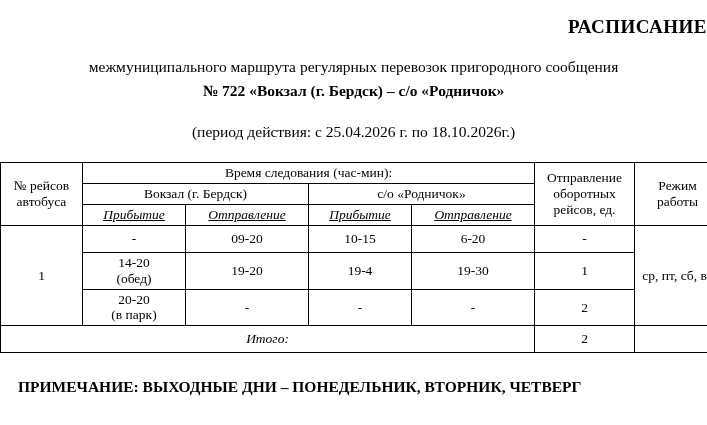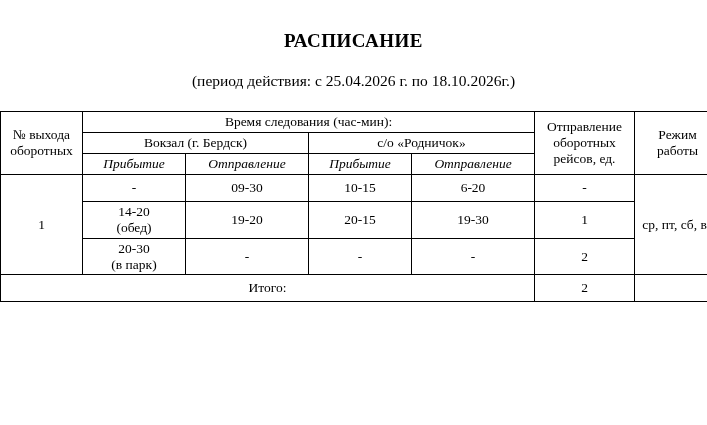--- a/index.html
+++ b/index.html
@@ -14,25 +14,25 @@
     font-family: "Liberation Serif", serif;
     color: #000000;
   }
   .page {
     position: relative;
     width: 707px;
     height: 425px;
     box-sizing: border-box;
   }
   .doc-title {
-    text-align: center;
+    text-align: right;
     font-weight: bold;
     font-size: 19px;
     letter-spacing: 0.5px;
-    margin-top: 30px;
+    margin-top: 16px;
   }
   .doc-subtitle {
     text-align: center;
     font-size: 15.5px;
     margin-top: 18px;
     line-height: 1.45;
   }
   .doc-subtitle .route-line {
     display: block;
     font-weight: bold;
@@ -66,119 +66,126 @@
     line-height: 1.25;
   }
   th.hdr-time-group { font-size: 13.5px; }
   th.hdr-stop {
     font-weight: bold;
     font-size: 13.5px;
   }
   th.hdr-sub {
     font-style: italic;
     font-size: 13.5px;
+    text-decoration: underline;
   }
   th.hdr-trips {
     width: 100px;
     line-height: 1.25;
   }
   th.hdr-mode {
     width: 86px;
     line-height: 1.25;
   }
   td.cell {
     height: 22px;
   }
   td.bold { font-weight: bold; }
   td.route-num { font-size: 14px; }
   td.total-label {
     font-weight: bold;
     text-align: right;
     padding-right: 8px;
+    font-style: italic;
   }
   .two-line { display: block; }
 
   .note {
     margin: 24px 0 0 18px;
     font-weight: bold;
     font-size: 15.5px;
     line-height: 1.35;
     max-width: 660px;
   }
 </style>
 </head>
 <body>
 
 <div class="page">
 
   <div class="doc-title">РАСПИСАНИЕ</div>
 
+  <div class="doc-subtitle">
+    <span>межмуниципального маршрута регулярных перевозок пригородного сообщения</span>
+    <span class="route-line">№ 722 «Вокзал (г. Бердск) – с/о «Родничок»</span>
+  </div>
 
   <div class="doc-period">(период действия: с 25.04.2026 г. по 18.10.2026г.)</div>
 
   <table class="schedule">
     <colgroup>
       <col style="width:82px">
       <col style="width:103px">
       <col style="width:123px">
       <col style="width:103px">
       <col style="width:123px">
       <col style="width:100px">
       <col style="width:86px">
     </colgroup>
     <thead>
       <tr>
-        <th class="hdr-num" rowspan="3">№ выхода оборотных</th>
+        <th class="hdr-num" rowspan="3">№ рейсов автобуса</th>
         <th class="hdr-time-group" colspan="4">Время следования   (час-мин):</th>
         <th class="hdr-trips" rowspan="3">Отправление оборотных рейсов, ед.</th>
         <th class="hdr-mode" rowspan="3">Режим работы</th>
       </tr>
       <tr>
         <th class="hdr-stop" colspan="2">Вокзал (г. Бердск)</th>
         <th class="hdr-stop" colspan="2">с/о «Родничок»</th>
       </tr>
       <tr>
         <th class="hdr-sub">Прибытие</th>
         <th class="hdr-sub">Отправление</th>
         <th class="hdr-sub">Прибытие</th>
         <th class="hdr-sub">Отправление</th>
       </tr>
     </thead>
     <tbody>
       <tr>
         <td class="cell route-num" rowspan="3">1</td>
         <td class="cell">-</td>
-        <td class="cell">09-30</td>
+        <td class="cell">09-20</td>
         <td class="cell">10-15</td>
         <td class="cell">6-20</td>
         <td class="cell">-</td>
         <td class="cell" rowspan="3">ср, пт, сб, вс</td>
       </tr>
       <tr>
         <td class="cell">
           <span class="two-line">14-20</span>
           <span class="two-line cell-sub">(обед)</span>
         </td>
         <td class="cell">19-20</td>
-        <td class="cell">20-15</td>
+        <td class="cell">19-4</td>
         <td class="cell">19-30</td>
         <td class="cell bold">1</td>
       </tr>
       <tr>
         <td class="cell">
-          <span class="two-line">20-30</span>
+          <span class="two-line">20-20</span>
           <span class="two-line cell-sub">(в парк)</span>
         </td>
         <td class="cell">-</td>
         <td class="cell">-</td>
         <td class="cell">-</td>
         <td class="cell bold">2</td>
       </tr>
       <tr>
         <td class="cell total-label" colspan="5">Итого:</td>
         <td class="cell bold">2</td>
         <td class="cell"></td>
       </tr>
     </tbody>
   </table>
 
+  <div class="note">ПРИМЕЧАНИЕ: ВЫХОДНЫЕ ДНИ – ПОНЕДЕЛЬНИК, ВТОРНИК, ЧЕТВЕРГ</div>
 
 </div>
 
 </body></html>

